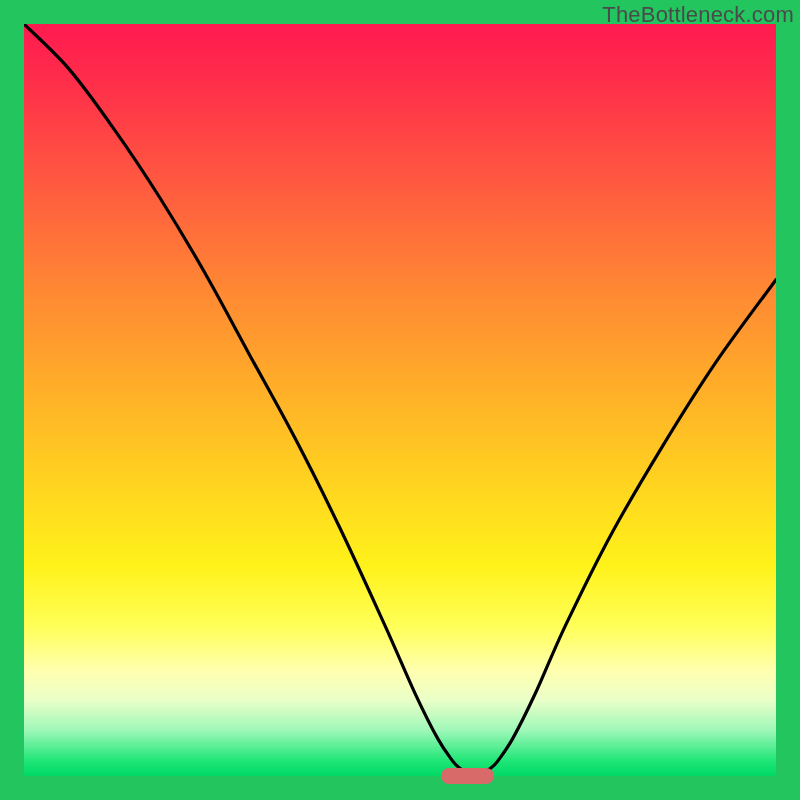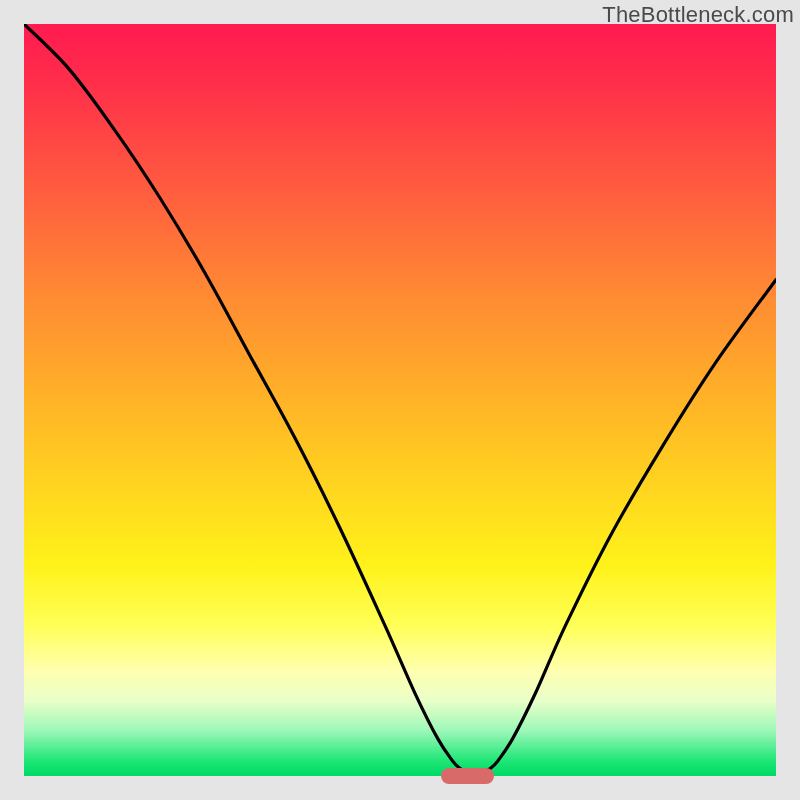--- a/index.html
+++ b/index.html
@@ -10,21 +10,21 @@
     background: #000;
     overflow: hidden;
     font-family: Arial, Helvetica, sans-serif;
   }
   .frame {
     position: absolute;
     left: 0;
     top: 0;
     width: 800px;
     height: 800px;
-    background: #e5e5e5;
+    background: #22c55e;
   }
   .plot-area {
     position: absolute;
     left: 24px;
     top: 24px;
     width: 752px;
     height: 752px;
     
     background: linear-gradient(
       to bottom,

